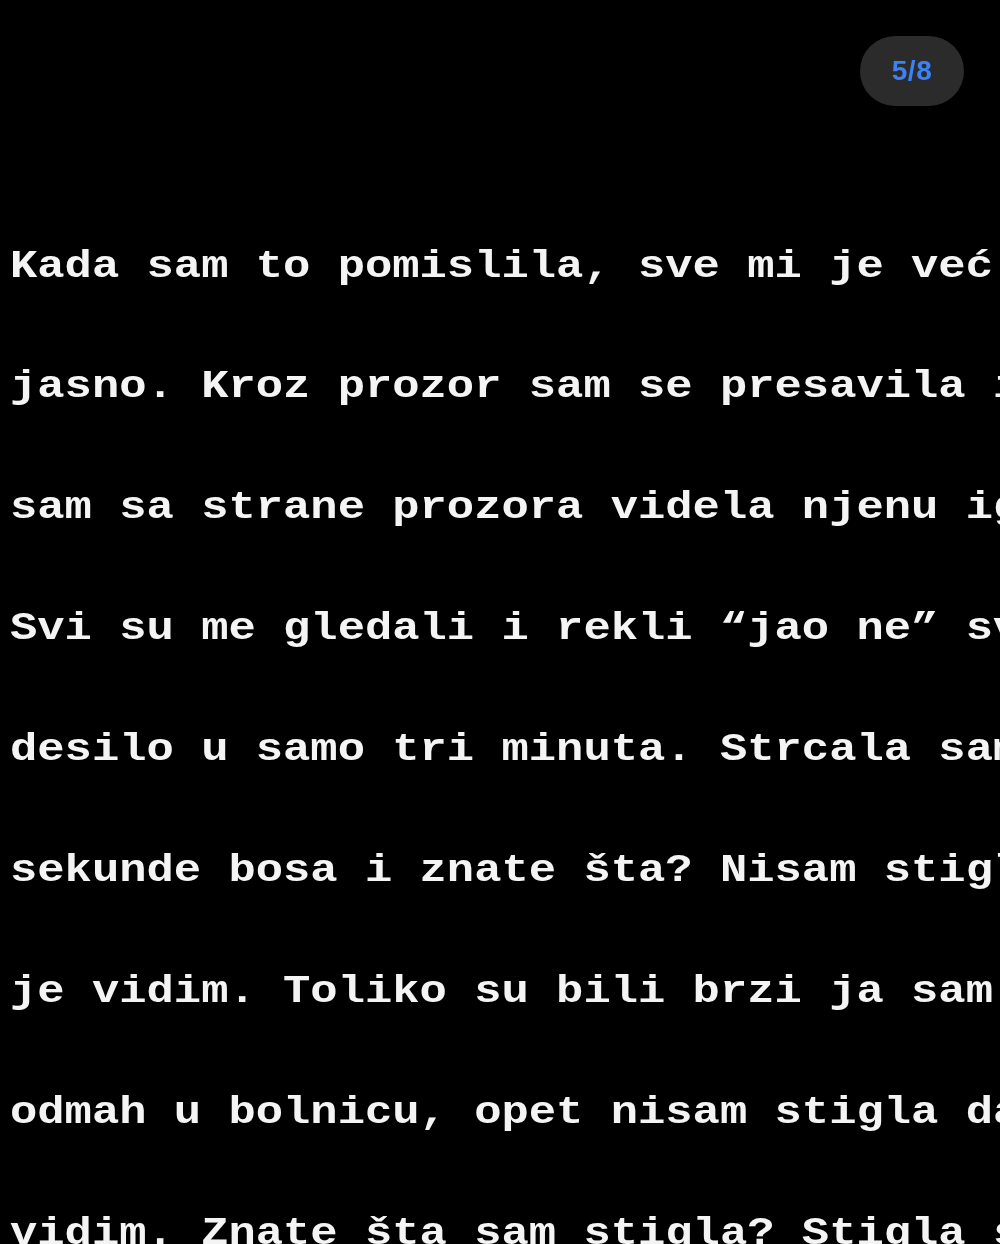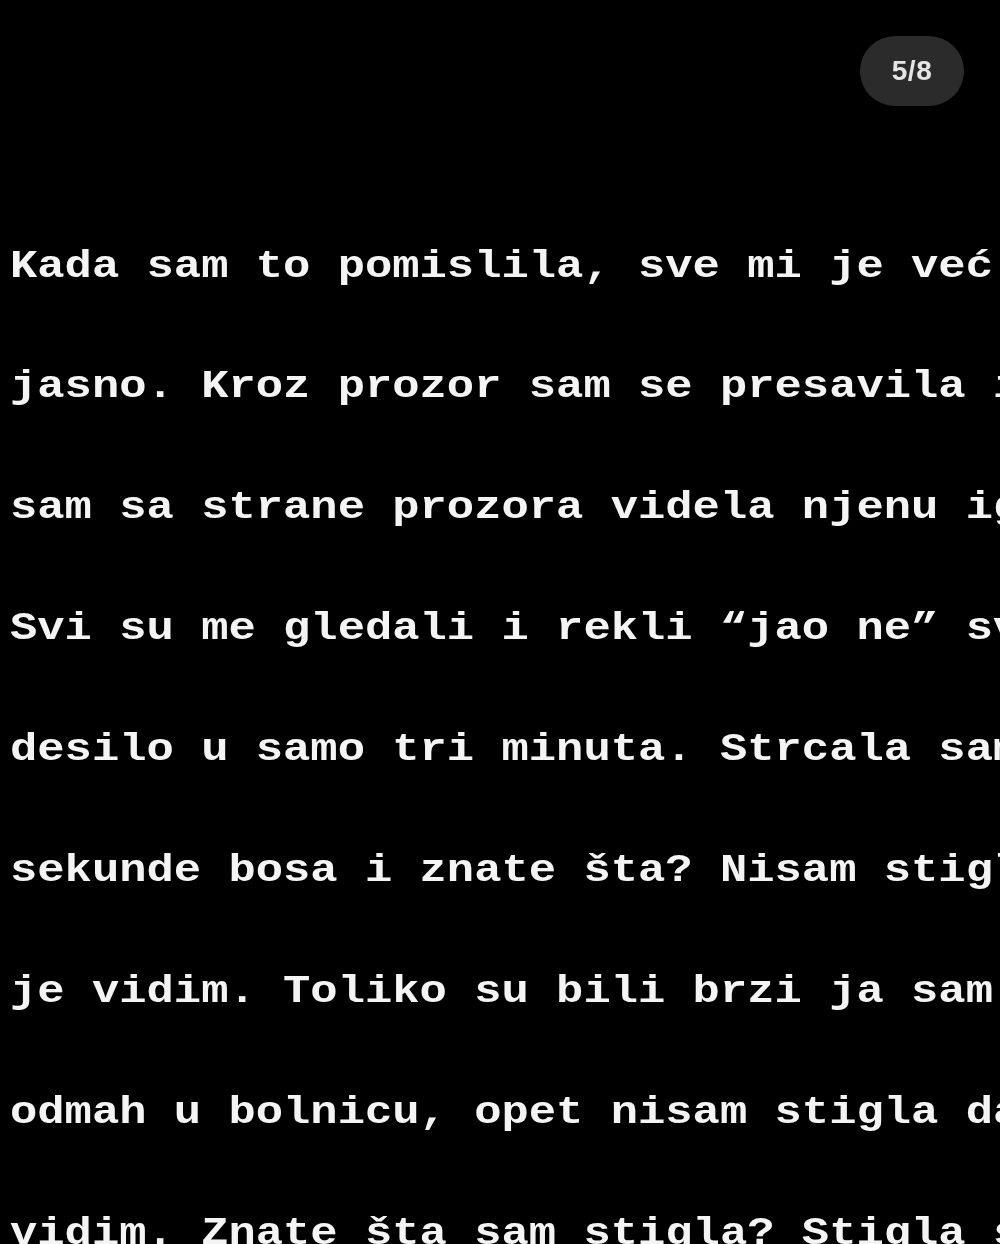--- a/index.html
+++ b/index.html
@@ -25,21 +25,21 @@
       position: absolute;
       left: 860px;
       top: 36px;
       width: 104px;
       height: 70px;
       border-radius: 35px;
       background: #2b2b2b;
       display: flex;
       align-items: center;
       justify-content: center;
-      color: #e5e5e5;
+      color: #3b82f6;
       font-family: "Liberation Sans", "DejaVu Sans", sans-serif;
       font-weight: bold;
       font-size: 28px;
       letter-spacing: 0.5px;
     }
     .story-text {
       position: absolute;
       left: 10px;
       top: 166px;
       width: 990px;

